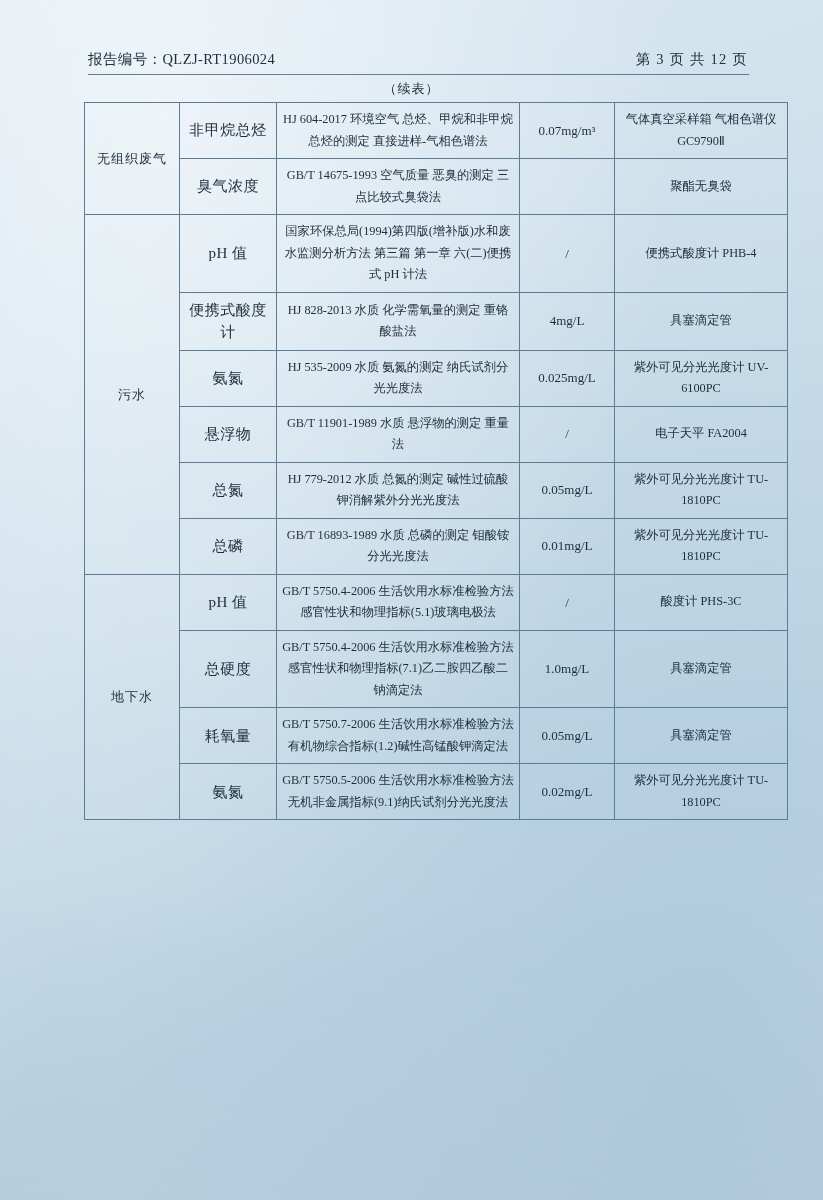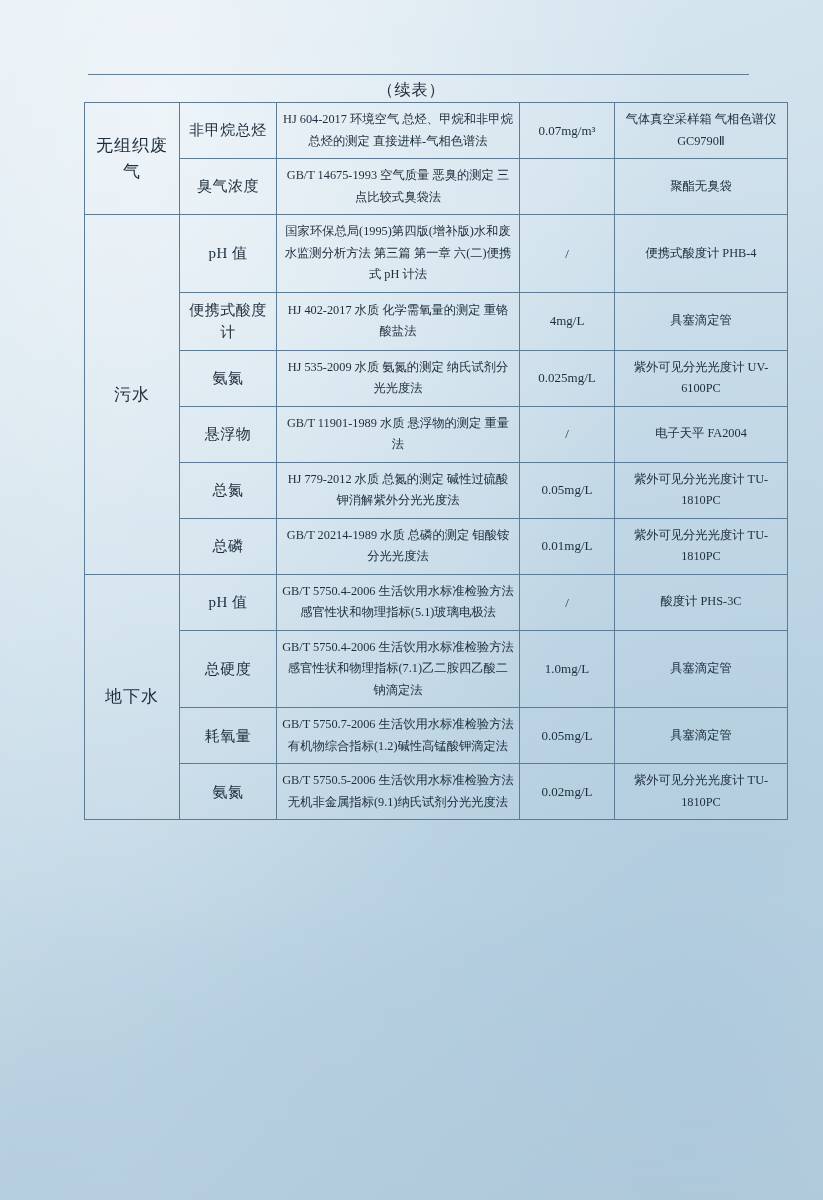--- a/index.html
+++ b/index.html
@@ -63,21 +63,21 @@
     background: #4c6a82;
     opacity: .85;
   }
 
   .cont-label {
     position: absolute;
     top: 80px;
     left: 0;
     width: 823px;
     text-align: center;
-    font-size: 16px;
+    font-size: 13px;
     letter-spacing: 1px;
   }
 
   
   table.rep {
     position: absolute;
     left: 84px;
     top: 102px;
     width: 666px;
     border-collapse: collapse;
@@ -87,21 +87,21 @@
   }
   table.rep td {
     border: 1px solid #5c7b94;
     text-align: center;
     vertical-align: middle;
     padding: 6px 5px;
     color: #1d2d3c;
   }
   td.cat {
     width: 84px;
-    font-size: 17px;
+    font-size: 13px;
     letter-spacing: 1px;
   }
   td.item {
     width: 86px;
     font-size: 15px;
     letter-spacing: .5px;
   }
   td.method {
     width: 232px;
     text-align: center;
@@ -122,20 +122,26 @@
   .thick-top > td { border-top-width: 2px; border-top-color: #3f5e78; }
   .slash { font-size: 13px; }
 </style>
 </head>
 <body>
 
 <div class="page"></div>
 
 <div class="content">
 
+  <div class="hdr">
+    <div class="left">
+      <span>报告编号：</span><span>QLZJ-RT1906024</span>
+    </div>
+    <div class="right">第 3 页 共 12 页</div>
+  </div>
   <div class="hdr-rule"></div>
 
   <div class="cont-label">（续表）</div>
 
   <table class="rep">
     <tbody>
       <tr>
         <td class="cat" rowspan="2">无组织废气</td>
         <td class="item">非甲烷总烃</td>
         <td class="method">HJ 604-2017 环境空气 总烃、甲烷和非甲烷总烃的测定 直接进样-气相色谱法</td>
@@ -145,27 +151,27 @@
       <tr>
         <td class="item">臭气浓度</td>
         <td class="method">GB/T 14675-1993 空气质量 恶臭的测定 三点比较式臭袋法</td>
         <td class="limit"></td>
         <td class="device">聚酯无臭袋</td>
       </tr>
 
       <tr class="thick-top">
         <td class="cat" rowspan="6">污水</td>
         <td class="item">pH 值</td>
-        <td class="method">国家环保总局(1995)第四版(增补版)水和废水监测分析方法 第三篇 第一章 六(二)便携式 pH 计法</td>
+        <td class="method">国家环保总局(1994)第四版(增补版)水和废水监测分析方法 第三篇 第一章 六(二)便携式 pH 计法</td>
         <td class="limit slash">/</td>
         <td class="device">便携式酸度计 PHB-4</td>
       </tr>
       <tr>
         <td class="item">便携式酸度计</td>
-        <td class="method">HJ 402-2017 水质 化学需氧量的测定 重铬酸盐法</td>
+        <td class="method">HJ 828-2013 水质 化学需氧量的测定 重铬酸盐法</td>
         <td class="limit">4mg/L</td>
         <td class="device">具塞滴定管</td>
       </tr>
       <tr>
         <td class="item">氨氮</td>
         <td class="method">HJ 535-2009 水质 氨氮的测定 纳氏试剂分光光度法</td>
         <td class="limit">0.025mg/L</td>
         <td class="device">紫外可见分光光度计 UV-6100PC</td>
       </tr>
       <tr>
@@ -175,21 +181,21 @@
         <td class="device">电子天平 FA2004</td>
       </tr>
       <tr>
         <td class="item">总氮</td>
         <td class="method">HJ 779-2012 水质 总氮的测定 碱性过硫酸钾消解紫外分光光度法</td>
         <td class="limit">0.05mg/L</td>
         <td class="device">紫外可见分光光度计 TU-1810PC</td>
       </tr>
       <tr>
         <td class="item">总磷</td>
-        <td class="method">GB/T 20214-1989 水质 总磷的测定 钼酸铵分光光度法</td>
+        <td class="method">GB/T 16893-1989 水质 总磷的测定 钼酸铵分光光度法</td>
         <td class="limit">0.01mg/L</td>
         <td class="device">紫外可见分光光度计 TU-1810PC</td>
       </tr>
 
       <tr class="thick-top">
         <td class="cat" rowspan="4">地下水</td>
         <td class="item">pH 值</td>
         <td class="method">GB/T 5750.4-2006 生活饮用水标准检验方法 感官性状和物理指标(5.1)玻璃电极法</td>
         <td class="limit slash">/</td>
         <td class="device">酸度计 PHS-3C</td>

